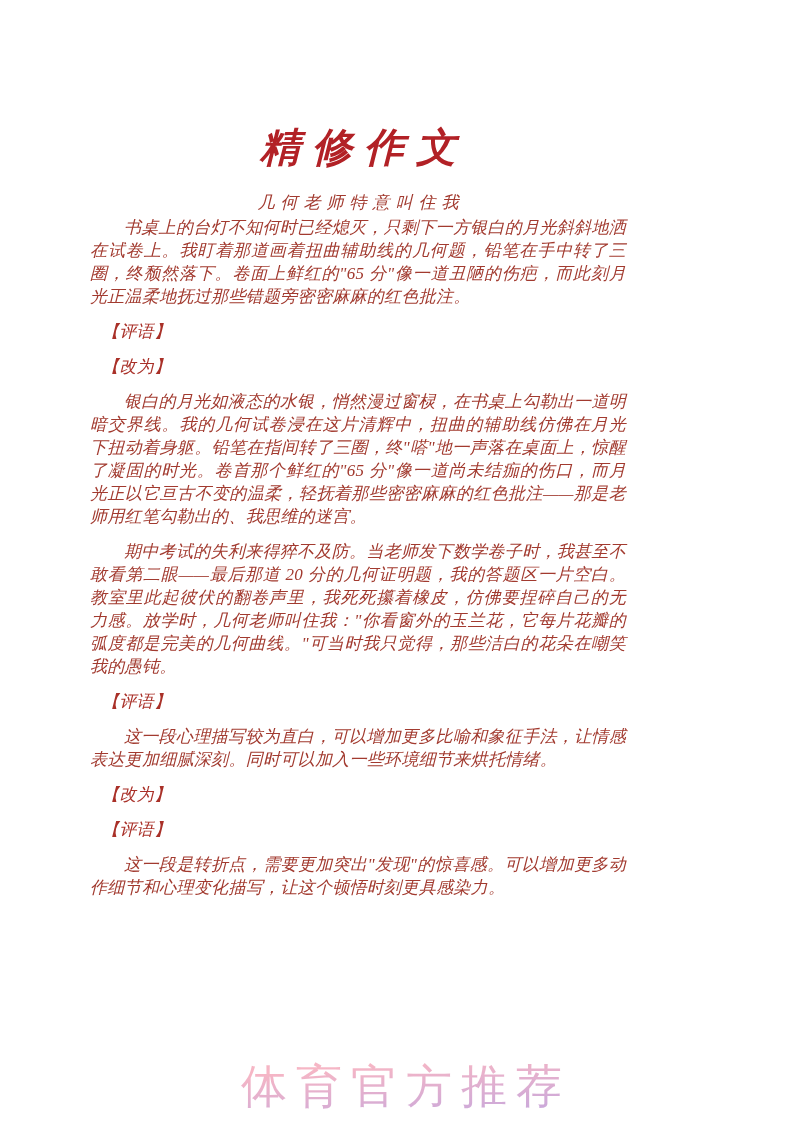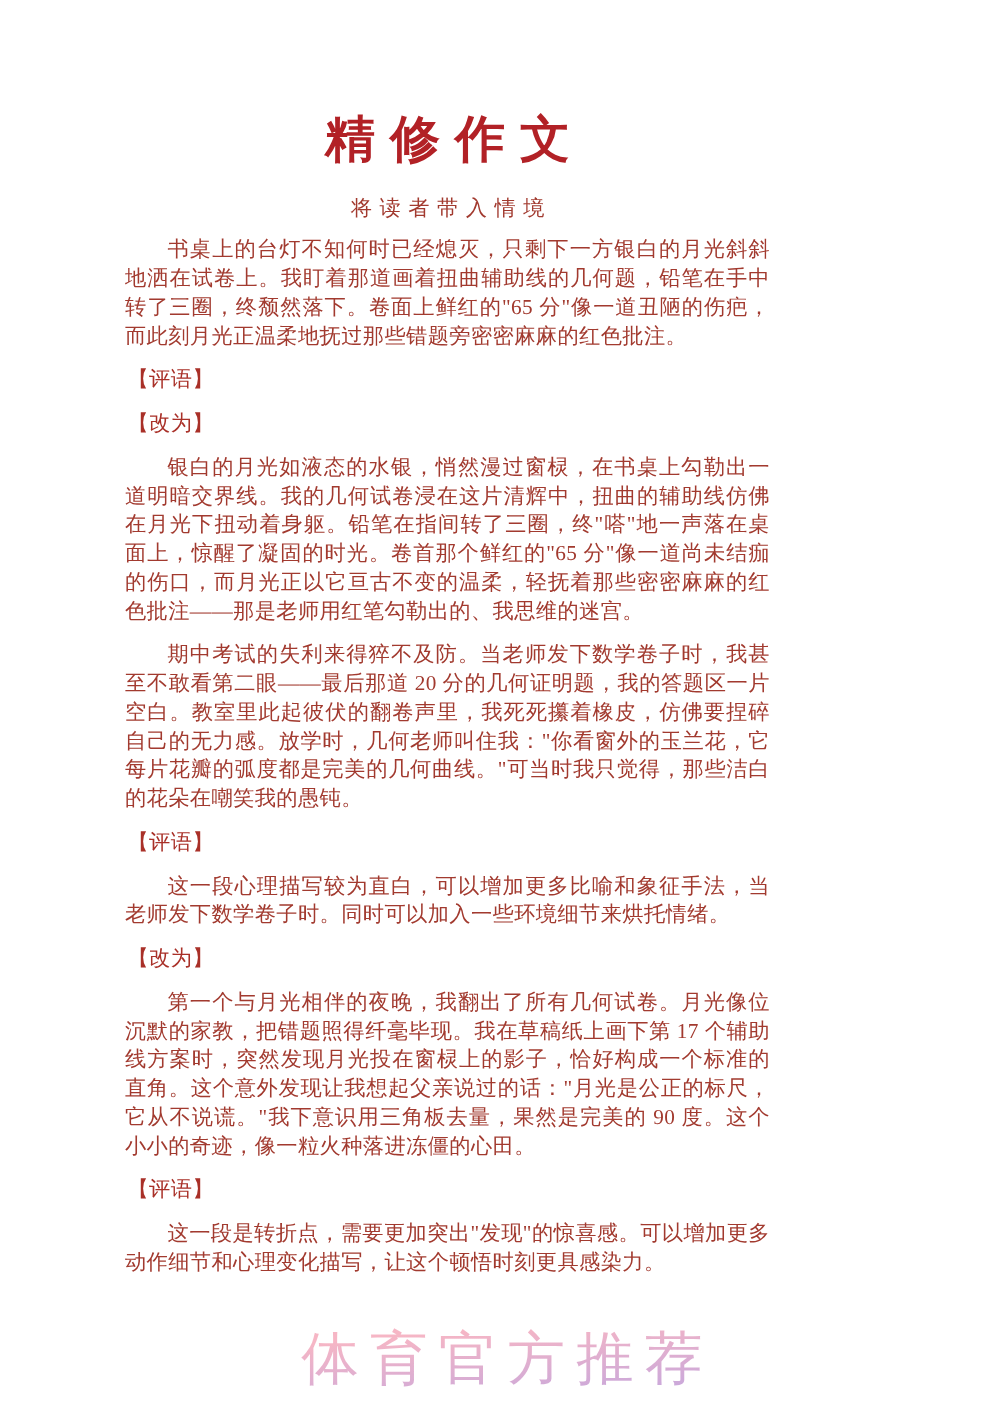--- a/index.html
+++ b/index.html
@@ -7,21 +7,22 @@
     width: 800px;
     height: 1131px;
     background: #ffffff;
     position: relative;
     overflow: hidden;
     font-family: "Liberation Serif", "DejaVu Serif", serif;
   }
   .page {
     box-sizing: border-box;
     width: 716px;
-    padding: 84px 90px 0 90px;
+    padding: 120px 90px 0 90px;
+    font-style: italic;
   }
   .doc-title {
     margin: 0 0 16px 0;
     text-align: center;
     font-size: 40px;
     font-weight: bold;
     letter-spacing: 12px;
     text-indent: 12px; 
     color: var(--title-red, #b22126);
   }
@@ -34,21 +35,21 @@
     color: var(--body-red, #a23a2f);
     line-height: 23px;
   }
   .essay-body {
     color: var(--body-red, #a23a2f);
     font-size: 17px;
     line-height: 23px;
     letter-spacing: 0.3px;
   }
   .para {
-    margin: 10px;
+    margin: 0;
     text-indent: 2em;
     text-align: justify;
   }
   .label-line {
     margin: 12px;
     text-indent: 0;
     color: var(--label-red, #a93028);
   }
   .gap { margin-top: 12px; }
   .watermark {
@@ -64,29 +65,28 @@
     -webkit-background-clip: text;
     background-clip: text;
     color: transparent;
   }
 </style>
 </head>
 <body style="--title-red: #b22126; --body-red: #a23a2f; --label-red: #a93028; --wm-pink: #f6b6c5; --wm-purple: #b9a3e3; background: rgb(255, 255, 255);">
 
 <div class="page">
   <h1 class="doc-title">精修作文</h1>
-  <p class="doc-subtitle">将读者带入情境</p>
+  <p class="doc-subtitle">几何老师特意叫住我</p>
   <div class="essay-body">
       <p class="para">书桌上的台灯不知何时已经熄灭，只剩下一方银白的月光斜斜地洒在试卷上。我盯着那道画着扭曲辅助线的几何题，铅笔在手中转了三圈，终颓然落下。卷面上鲜红的"65 分"像一道丑陋的伤疤，而此刻月光正温柔地抚过那些错题旁密密麻麻的红色批注。</p>
       <p class="label-line">【评语】</p>
       <p class="label-line">【改为】</p>
       <p class="para">银白的月光如液态的水银，悄然漫过窗棂，在书桌上勾勒出一道明暗交界线。我的几何试卷浸在这片清辉中，扭曲的辅助线仿佛在月光下扭动着身躯。铅笔在指间转了三圈，终"嗒"地一声落在桌面上，惊醒了凝固的时光。卷首那个鲜红的"65 分"像一道尚未结痂的伤口，而月光正以它亘古不变的温柔，轻抚着那些密密麻麻的红色批注——那是老师用红笔勾勒出的、我思维的迷宫。</p>
       <p class="para gap">期中考试的失利来得猝不及防。当老师发下数学卷子时，我甚至不敢看第二眼——最后那道 20 分的几何证明题，我的答题区一片空白。教室里此起彼伏的翻卷声里，我死死攥着橡皮，仿佛要捏碎自己的无力感。放学时，几何老师叫住我："你看窗外的玉兰花，它每片花瓣的弧度都是完美的几何曲线。"可当时我只觉得，那些洁白的花朵在嘲笑我的愚钝。</p>
       <p class="label-line">【评语】</p>
-      <p class="para">这一段心理描写较为直白，可以增加更多比喻和象征手法，当老师发下数学卷子时。同时可以加入一些环境细节来烘托情绪。</p>
+      <p class="para">这一段心理描写较为直白，可以增加更多比喻和象征手法，让情感表达更加细腻深刻。同时可以加入一些环境细节来烘托情绪。</p>
       <p class="label-line">【改为】</p>
-      <p class="para gap">第一个与月光相伴的夜晚，我翻出了所有几何试卷。月光像位沉默的家教，把错题照得纤毫毕现。我在草稿纸上画下第 17 个辅助线方案时，突然发现月光投在窗棂上的影子，恰好构成一个标准的直角。这个意外发现让我想起父亲说过的话："月光是公正的标尺，它从不说谎。"我下意识用三角板去量，果然是完美的 90 度。这个小小的奇迹，像一粒火种落进冻僵的心田。</p>
       <p class="label-line">【评语】</p>
       <p class="para">这一段是转折点，需要更加突出"发现"的惊喜感。可以增加更多动作细节和心理变化描写，让这个顿悟时刻更具感染力。</p>
     </div>
 </div>
 
 <div class="watermark">体育官方推荐</div>
 
 </body></html>

